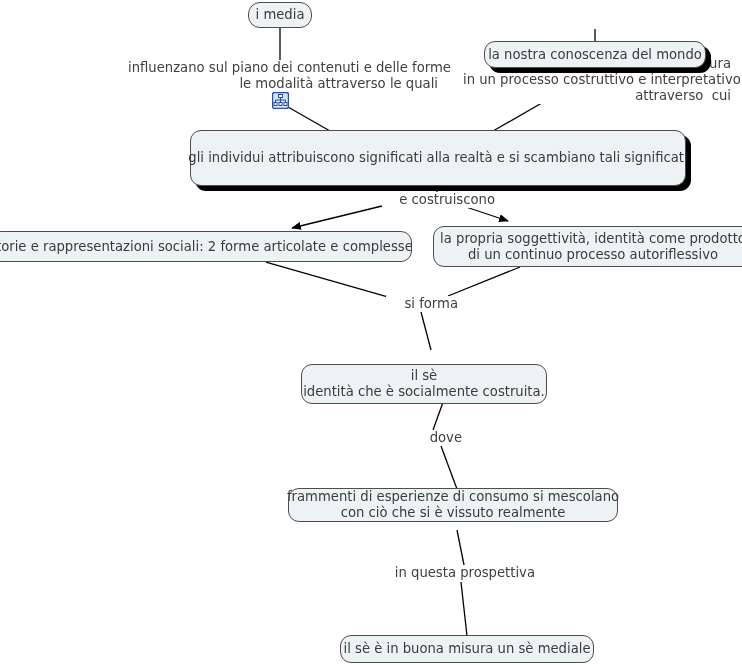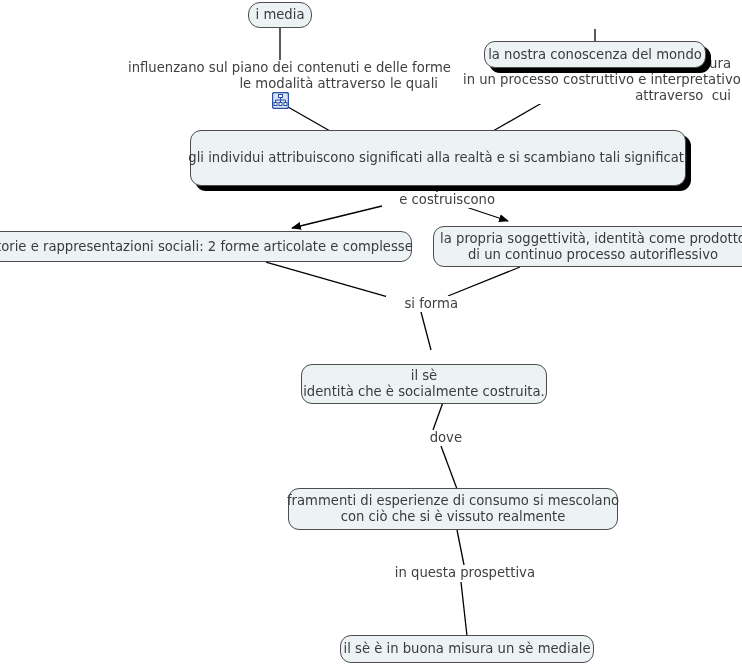--- a/index.html
+++ b/index.html
@@ -111,21 +111,21 @@
   <div class="node shadowed" style="left:190px; top:130px; width:496px; height:56px;">gli individui attribuiscono significati alla realtà e si scambiano tali significati</div>
 
   <div class="node" style="left:-10px; top:231px; width:422px; height:31px;">storie e rappresentazioni sociali: 2 forme articolate e complesse</div>
 
   <div class="node" style="left:433px; top:226px; width:320px; height:41px;">la propria soggettività, identità come prodotto
 di un continuo processo autoriflessivo</div>
 
   <div class="node" style="left:301px; top:350px; width:246px; height:40px;margin-top:14px;">il sè
 identità che è socialmente costruita.</div>
 
-  <div class="node" style="left:288px; top:488px; width:330px; height:42px;">frammenti di esperienze di consumo si mescolano
+  <div class="node" style="left:288px; top:488px; width:330px; height:34px;">frammenti di esperienze di consumo si mescolano
 con ciò che si è vissuto realmente</div>
 
   <div class="node" style="left:340px; top:635px; width:254px; height:28px;">il sè è in buona misura un sè mediale</div>
 
   <div class="link-label" style="left:126px; top:60px; width:310px;">influenzano sul piano dei contenuti e delle forme
 le modalità attraverso le quali</div>
 
   <div class="link-label" style="left:461px; top:56px; width:268px;">si struttura
 in un processo costruttivo e interpretativo
 attraverso  cui</div>

